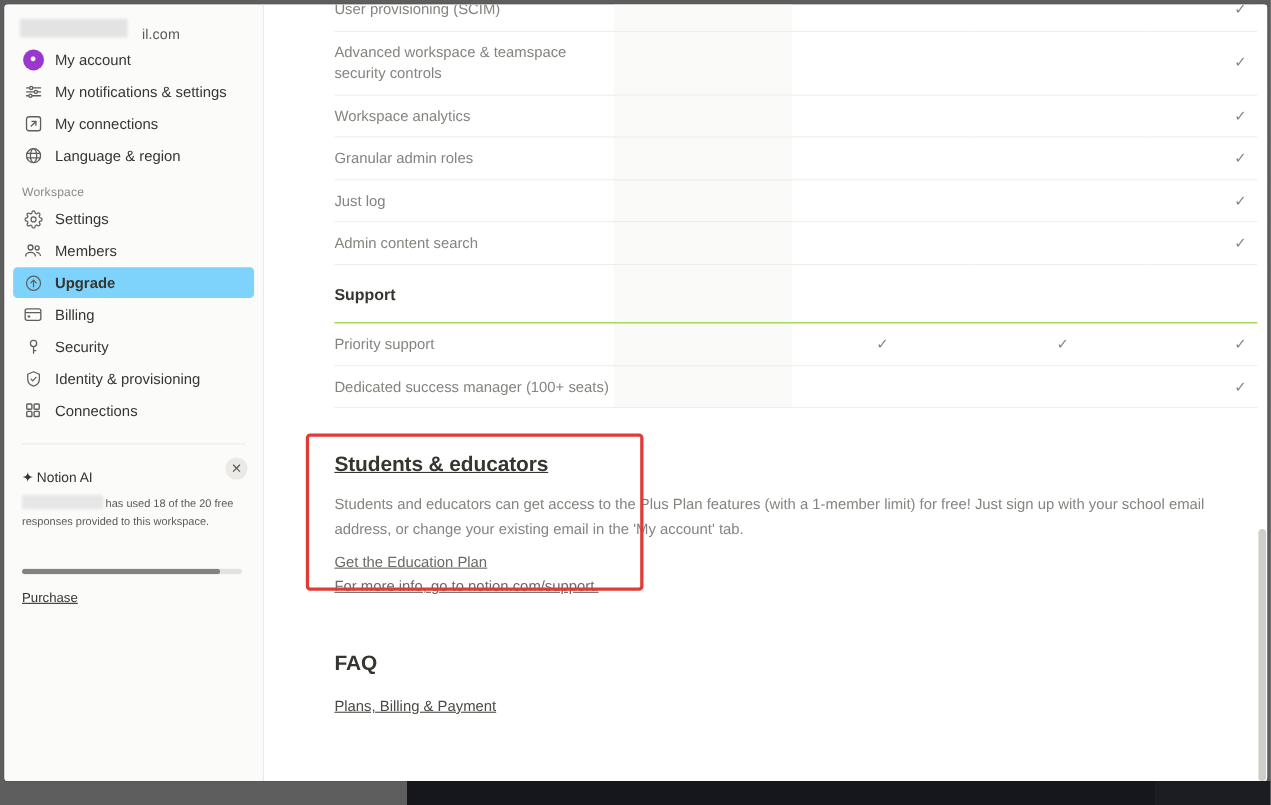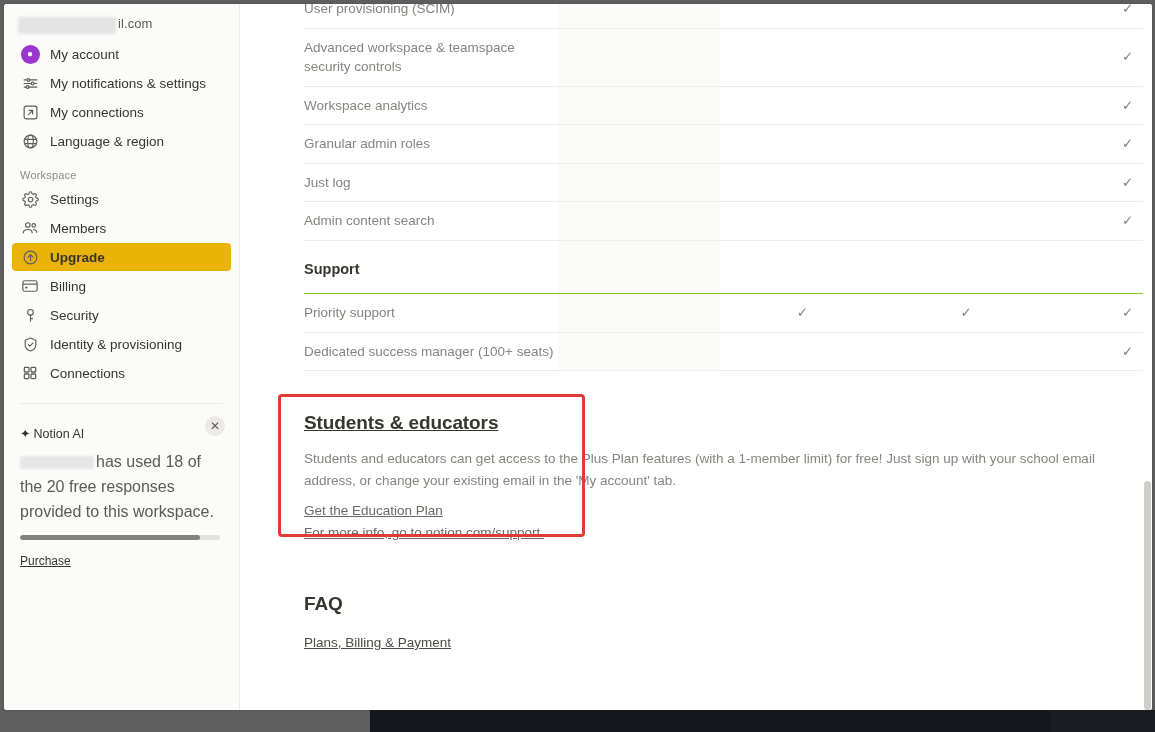--- a/index.html
+++ b/index.html
@@ -43,22 +43,22 @@
   
   #sidebar {
     position: absolute; left: 0; top: 0;
     width: 236px; height: 706px;
     background: #fbfbfa;
     border-right: 1px solid #eceae6;
     padding-top: 12px;
     overflow: hidden;
   }
   .acct-email-row {
-    display: flex; align-items: flex-start;
-    height: 22px; padding: 0 4px;
+    display: flex; align-items: flex-end;
+    height: 22px; padding: 0 15px;
     margin-bottom: 2px;
     position: relative;
   }
   .blur-block {
     position: absolute;
     left: 14px; top: 1px;
     width: 98px; height: 17px;
     background: #e3e3e3;
     border-radius: 2px;
     filter: blur(1.4px);
@@ -70,21 +70,21 @@
   .nav-item {
     display: flex; align-items: center;
     height: 28px;
     margin: 1px 8px;
     padding: 0 8px;
     border-radius: 4px;
     cursor: pointer;
     color: #37352f;
     font-size: 13.5px;
   }
-  .nav-item.selected { background: #eab308; font-weight: 600; }
+  .nav-item.selected { background: #7dd3fc; font-weight: 600; }
   .nav-ico {
     width: 20px; height: 20px; margin-right: 10px;
     display: flex; align-items: center; justify-content: center;
     flex: 0 0 20px; color: #5f5e5b;
   }
   .nav-ico svg { display:block; }
   .avatar {
     width: 19px; height: 19px; border-radius: 50%;
     background: #9b37cf;
     display: flex; align-items: center; justify-content: center;
@@ -112,21 +112,21 @@
     width: 20px; height: 20px; border-radius: 50%;
     background: #eceae6; color: #5d5b57;
     display: flex; align-items: center; justify-content: center;
     font-size: 12px; line-height: 1; cursor: pointer;
   }
   #ai-title {
     display: flex; align-items: center; gap: 3px;
     font-size: 12.5px; color: #37352f; margin-bottom: 9px;
   }
   #ai-body {
-    font-size: 16px; line-height: 1.55; color: #5b5a57;
+    font-size: 10px; line-height: 1.55; color: #5b5a57;
     position: relative; min-height: 56px;
   }
   .blur-inline {
     display: inline-block;
     width: 74px; height: 13px;
     background: #e6e6e6; border-radius: 2px;
     vertical-align: -2px;
     filter: blur(1.3px);
     margin-right: 2px;
   }

